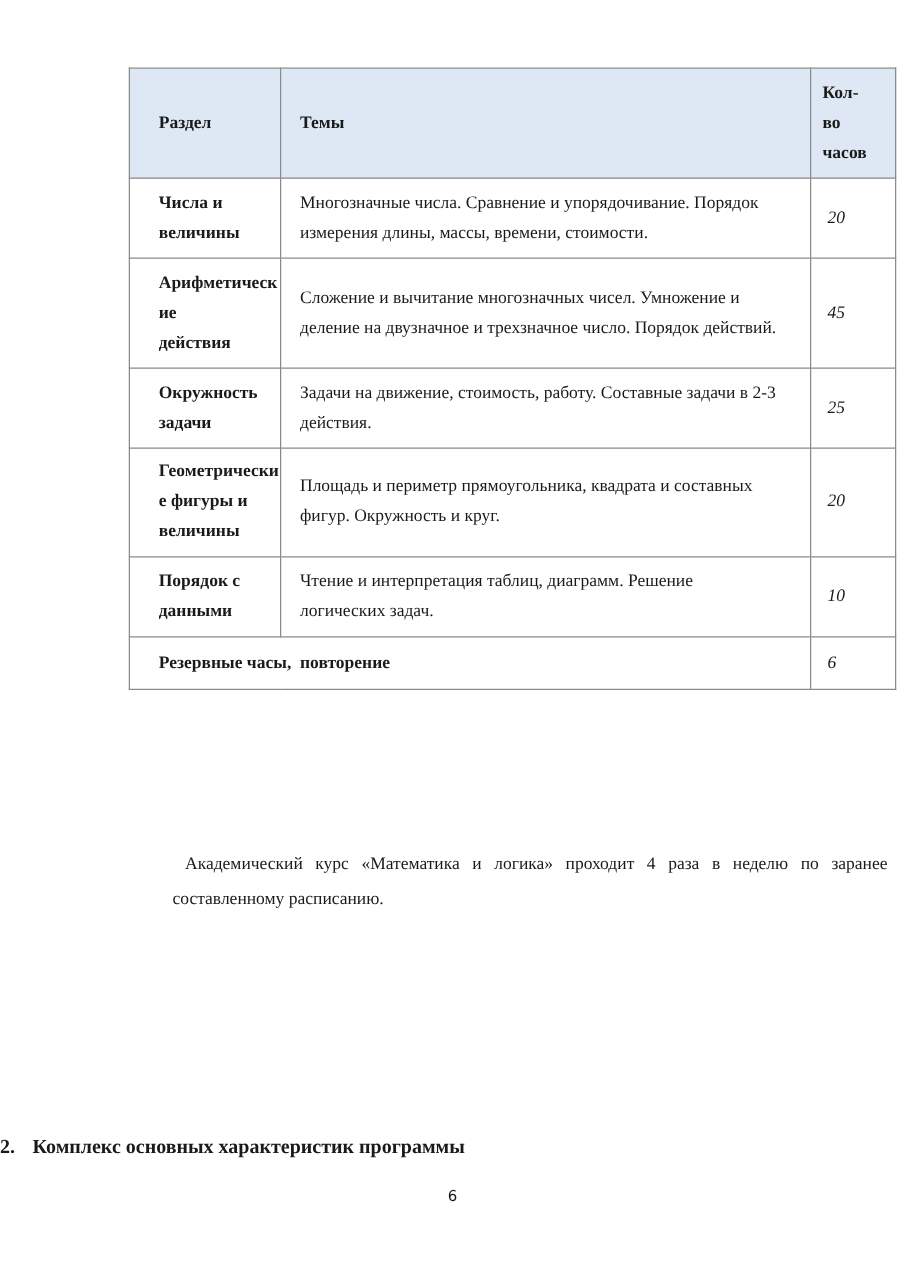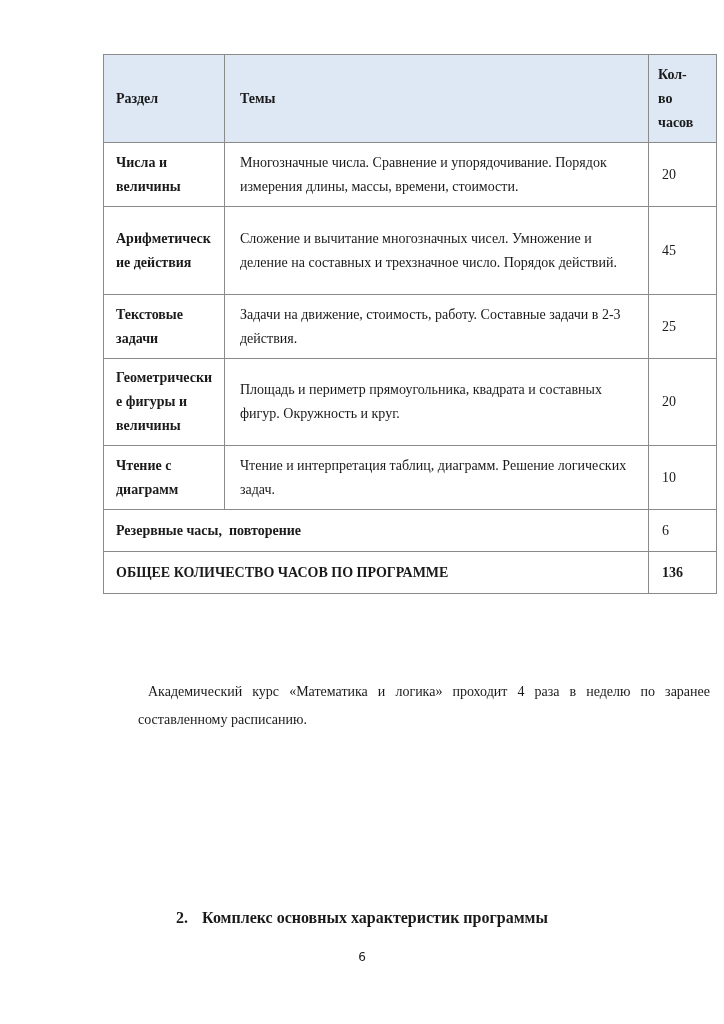--- a/index.html
+++ b/index.html
@@ -1,40 +1,40 @@
 <!DOCTYPE html>
 <html><head>
   <meta charset="utf-8">
   <style>
     html, body { margin: 0; padding: 0; background: #ffffff; }
     body { width: 724px; height: 1024px; position: relative; overflow: hidden;
       font-family: "Liberation Serif", "DejaVu Serif", serif; color: #1a1a1a; }
     .page { position: absolute; left: 0; top: 0; width: 724px; height: 1024px; }
     table.plan { position: absolute; left: 103px; top: 54px; width: 613px;
       border-collapse: collapse; table-layout: fixed; font-size: 14px; line-height: 24px; }
-    table.plan td, table.plan th { border: 1px solid #8a8a8a; vertical-align: middle; padding: 0 12px; }
+    table.plan td, table.plan th { border: 1px solid #8a8a8a; vertical-align: middle; padding: 0 23px; }
     table.plan th { background: #dde8f4; font-weight: bold; text-align: left; height: 87px; }
     col.c1 { width: 121px; } col.c2 { width: 424px; } col.c3 { width: 68px; }
     .th-theme { padding-left: 15px !important; }
     .th-hours { padding-left: 9px !important; }
     .sec { font-weight: bold; }
     .topic { padding-left: 15px !important; }
-    .hrs { padding-left: 13px !important; }
+    .hrs { padding-left: 13px !important; font-style: italic; }
     tr.r1 td { height: 63px; }
     tr.r2 td { height: 87px; }
     tr.r3 td { height: 63px; }
     tr.r4 td { height: 64px; }
     tr.r5 td { height: 86px; }
     tr.r6 td { height: 63px; }
     tr.r7 td { height: 41px; margin-left: 12px; }
     tr.r8 td { height: 41px; }
     .bold { font-weight: bold; }
     .note { position: absolute; left: 103px; top: 664px; width: 572px; font-size: 14px;
       line-height: 28px; text-align: justify; text-indent: 10px; margin-left: 35px; }
-    .heading { position: absolute; left: 0; top: 909px; width: 724px; text-align: center;
+    .heading { position: absolute; left: 0; top: 909px; width: 724px; 
       font-size: 16px; font-weight: bold; }
     .heading .num { margin-right: 14px; }
     .page-number { position: absolute; left: 0; top: 950px; width: 724px; text-align: center;
       font-family: "DejaVu Sans", "Liberation Sans", sans-serif; font-size: 12px; }
   </style>
 </head>
 <body>
 
 <div class="page">
   <table class="plan">
@@ -61,55 +61,51 @@
           <div>величины</div>
         </td>
         <td class="topic">Многозначные числа. Сравнение и упорядочивание. Порядок измерения длины, массы, времени, стоимости.</td>
         <td class="hrs">20</td>
       </tr>
       <tr class="r2">
         <td class="sec">
           <div>Арифметическ</div>
           <div>ие действия</div>
         </td>
-        <td class="topic">Сложение и вычитание многозначных чисел. Умножение и деление на составных и трехзначное число. Порядок действий.</td>
+        <td class="topic">Сложение и вычитание многозначных чисел. Умножение и деление на двузначное и трехзначное число. Порядок действий.</td>
         <td class="hrs">45</td>
       </tr>
       <tr class="r3">
         <td class="sec">
-          <div>Текстовые</div>
+          <div>Окружность</div>
           <div>задачи</div>
         </td>
         <td class="topic">Задачи на движение, стоимость, работу. Составные задачи в 2-3 действия.</td>
         <td class="hrs">25</td>
       </tr>
       <tr class="r5">
         <td class="sec">
           <div>Геометрически</div>
           <div>е фигуры и</div>
           <div>величины</div>
         </td>
         <td class="topic">Площадь и периметр прямоугольника, квадрата и составных фигур. Окружность и круг.</td>
         <td class="hrs">20</td>
       </tr>
       <tr class="r6">
         <td class="sec">
-          <div>Чтение с</div>
-          <div>диаграмм</div>
+          <div>Порядок с</div>
+          <div>данными</div>
         </td>
         <td class="topic">Чтение и интерпретация таблиц, диаграмм. Решение логических задач.</td>
         <td class="hrs">10</td>
       </tr>
       <tr class="r7">
         <td colspan="2" class="bold" style="white-space:pre;">Резервные часы,  повторение</td>
         <td class="hrs">6</td>
-      </tr>
-      <tr class="r8">
-        <td colspan="2" class="bold">ОБЩЕЕ КОЛИЧЕСТВО ЧАСОВ ПО ПРОГРАММЕ</td>
-        <td class="hrs bold">136</td>
       </tr>
     </tbody>
   </table>
 
   <p class="note">Академический курс «Математика и логика» проходит 4 раза в неделю по заранее составленному расписанию.</p>
 
   <div class="heading">
     <span class="num">2.</span><span>Комплекс основных характеристик программы</span>
   </div>
 

